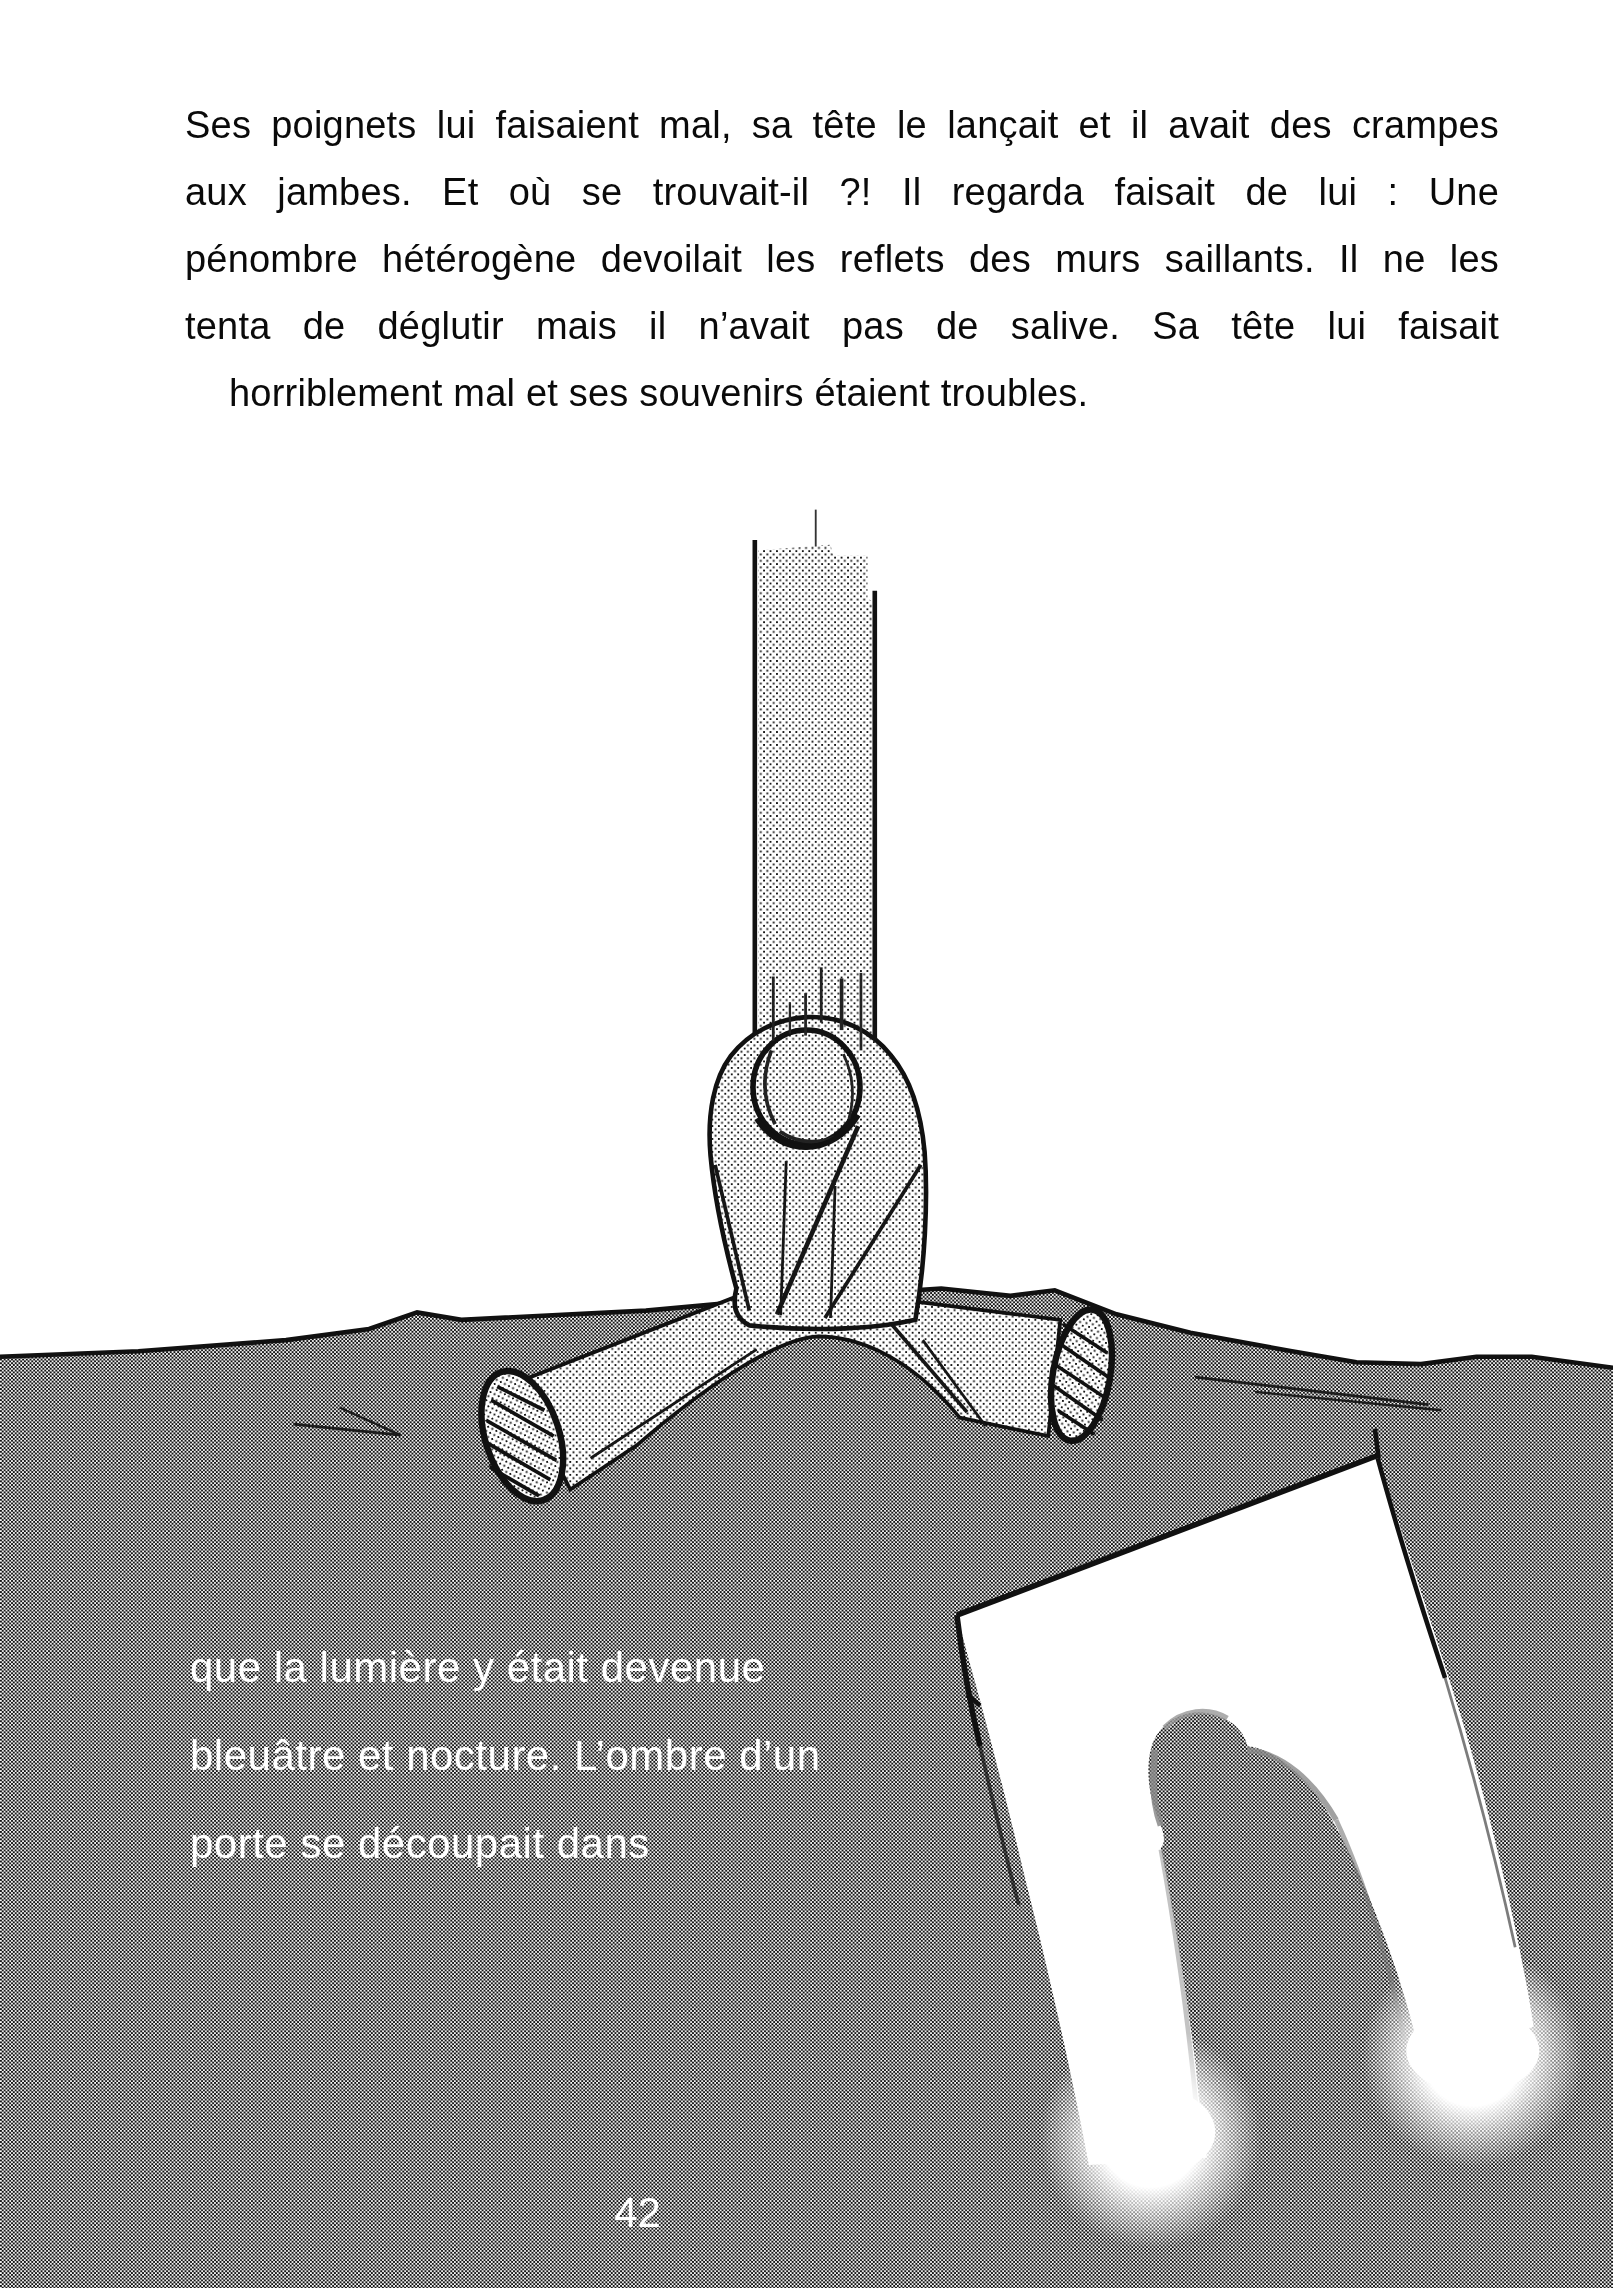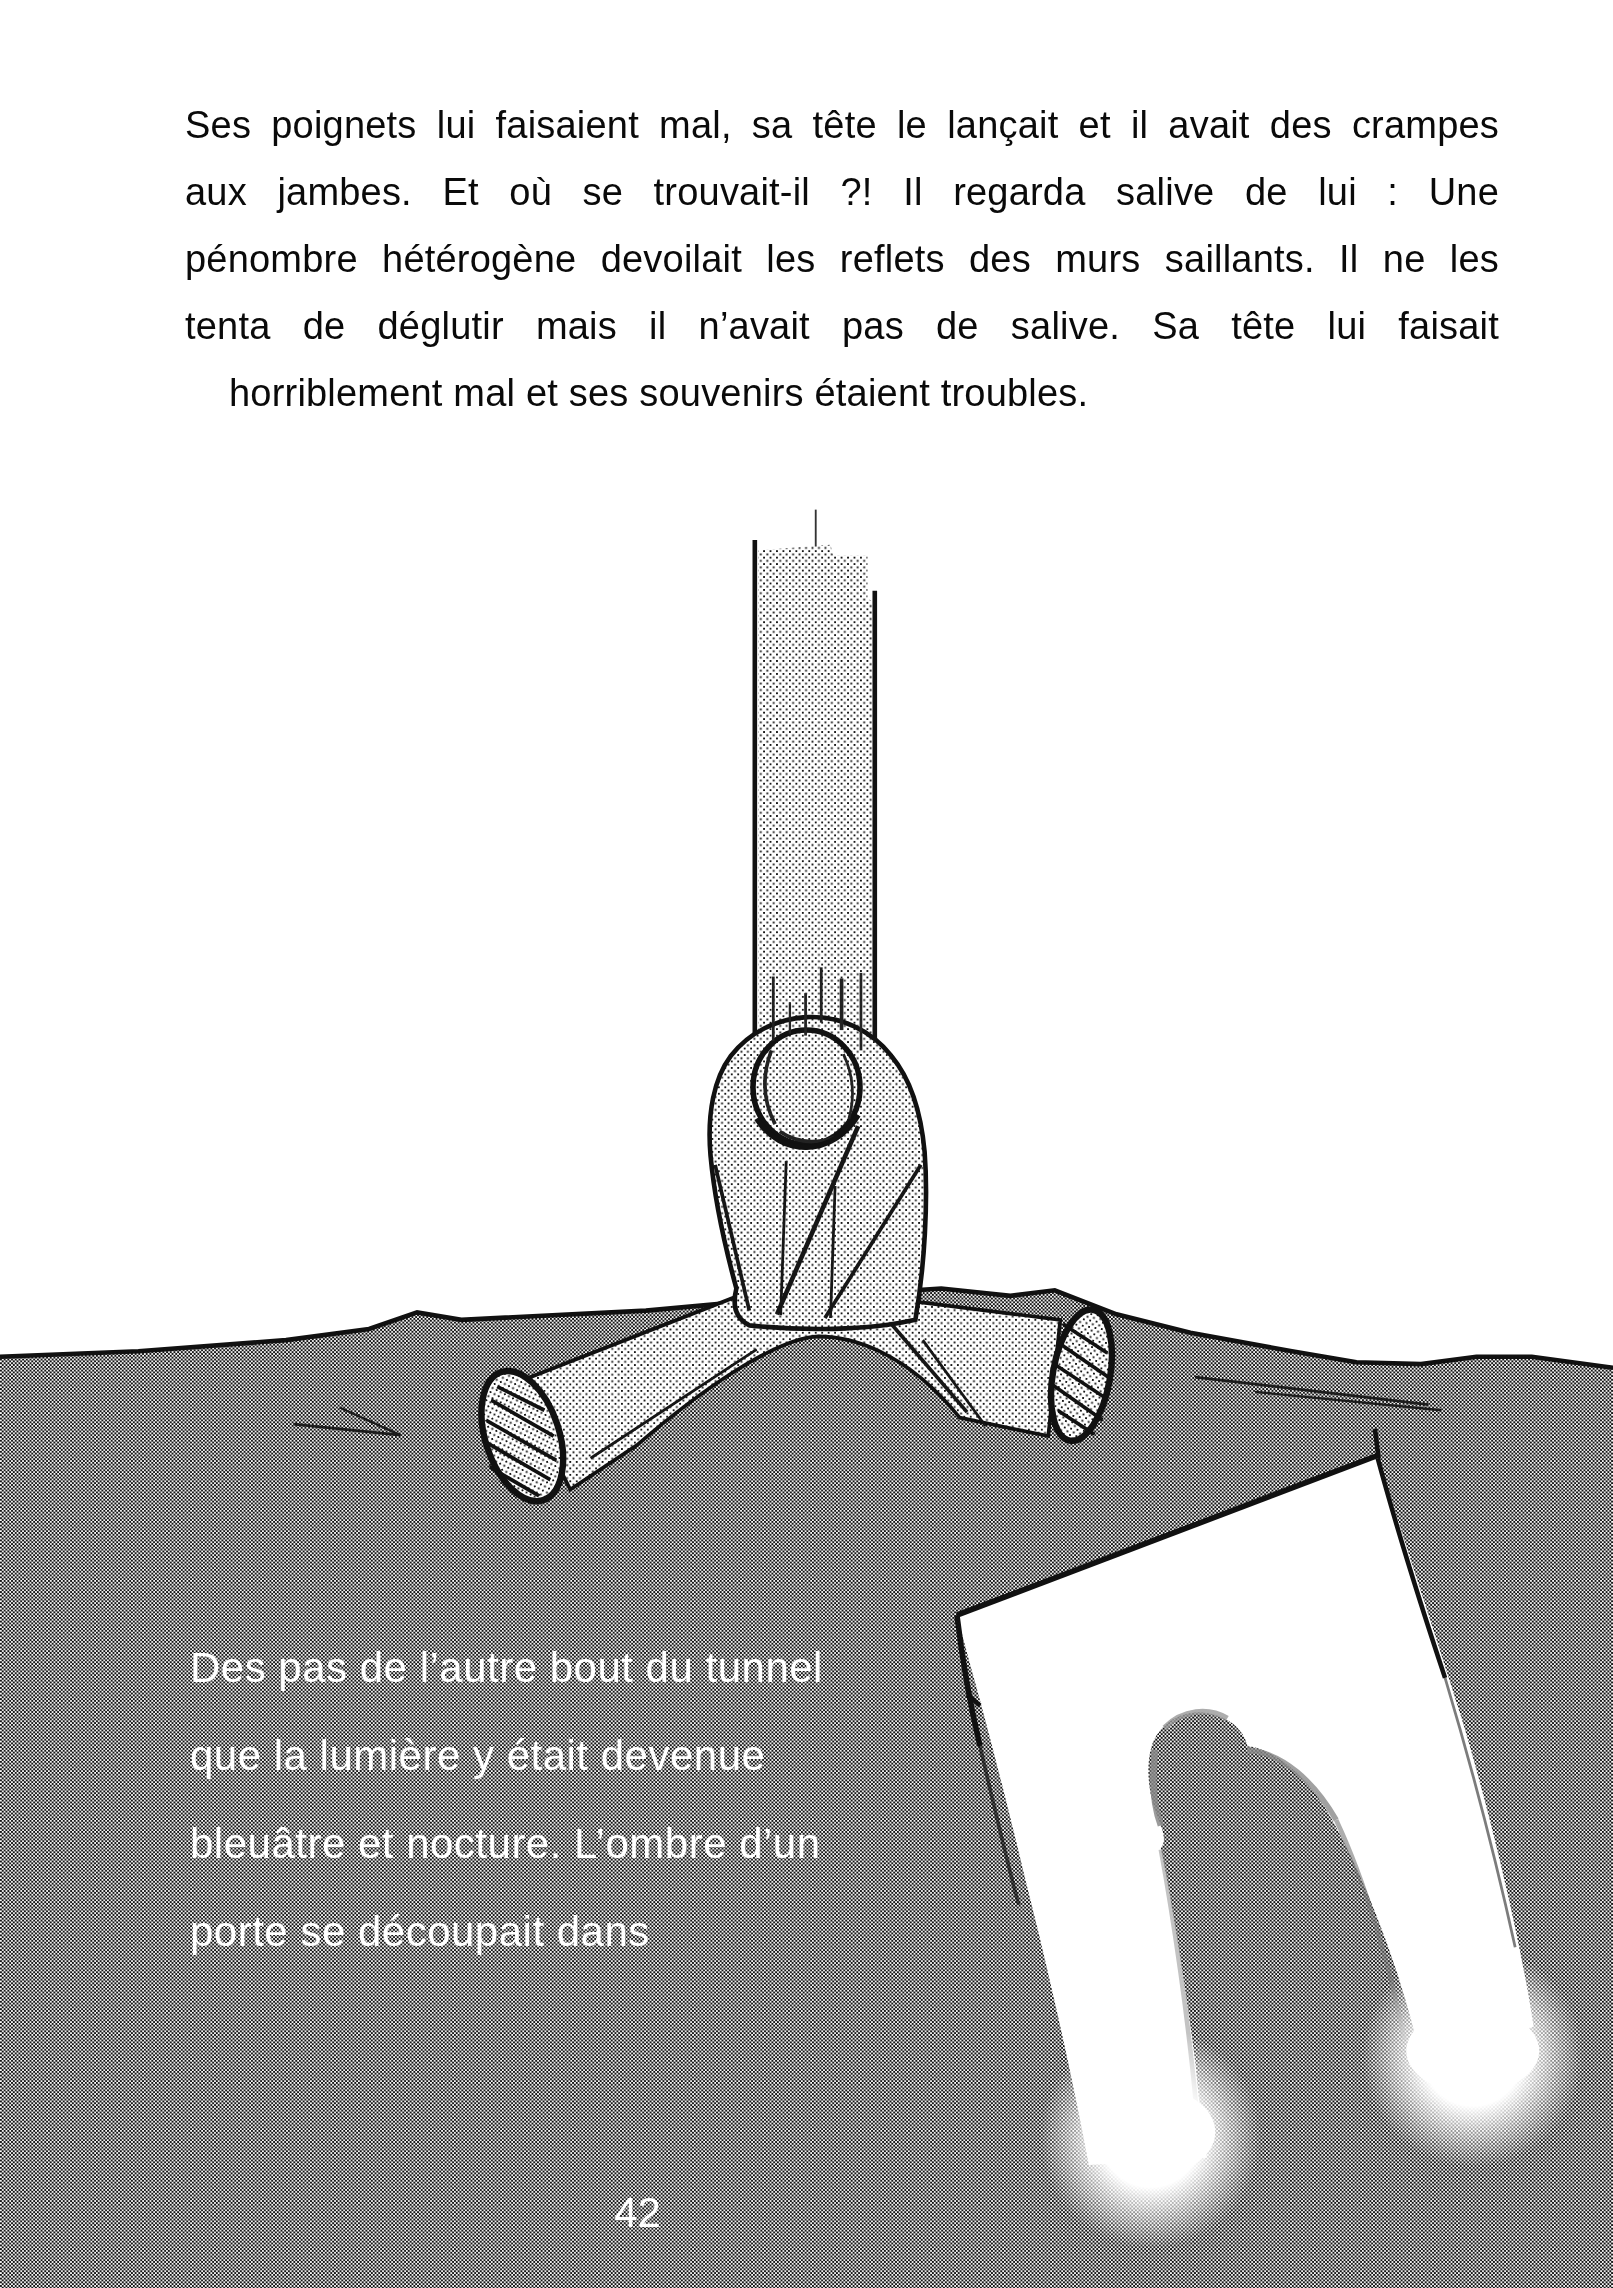--- a/index.html
+++ b/index.html
@@ -164,28 +164,27 @@
 
       <circle cx="1247" cy="2316" r="120" fill="url(#glow)"></circle>
       <circle cx="1596" cy="2228" r="120" fill="url(#glow)"></circle>
       <ellipse cx="1247" cy="2310" rx="70" ry="48" fill="#ffffff"></ellipse>
       <ellipse cx="1596" cy="2222" rx="72" ry="46" fill="#ffffff"></ellipse>
     </g>
   </svg>
 
   <div class="para line-block">
     <div class="jline">Ses poignets lui faisaient mal, sa tête le lançait et il avait des crampes</div>
-    <div class="jline">aux jambes. Et où se trouvait-il ?! Il regarda salive de lui : Une</div>
+    <div class="jline">aux jambes. Et où se trouvait-il ?! Il regarda faisait de lui : Une</div>
     <div class="jline">pénombre hétérogène devoilait les reflets des murs saillants. Il ne les</div>
     <div class="jline">tenta de déglutir mais il n’avait pas de salive. Sa tête lui faisait</div>
     <div class="lline">horriblement mal et ses souvenirs étaient troubles.</div>
   </div>
 
   <div class="caption">
-    <div>Des pas de l’autre bout du tunnel</div>
     <div>que la lumière y était devenue</div>
     <div>bleuâtre et nocture. L’ombre d’un</div>
     <div>porte se découpait dans</div>
   </div>
 
   <div class="pagenum">42</div>
 
 </div>
 
 

